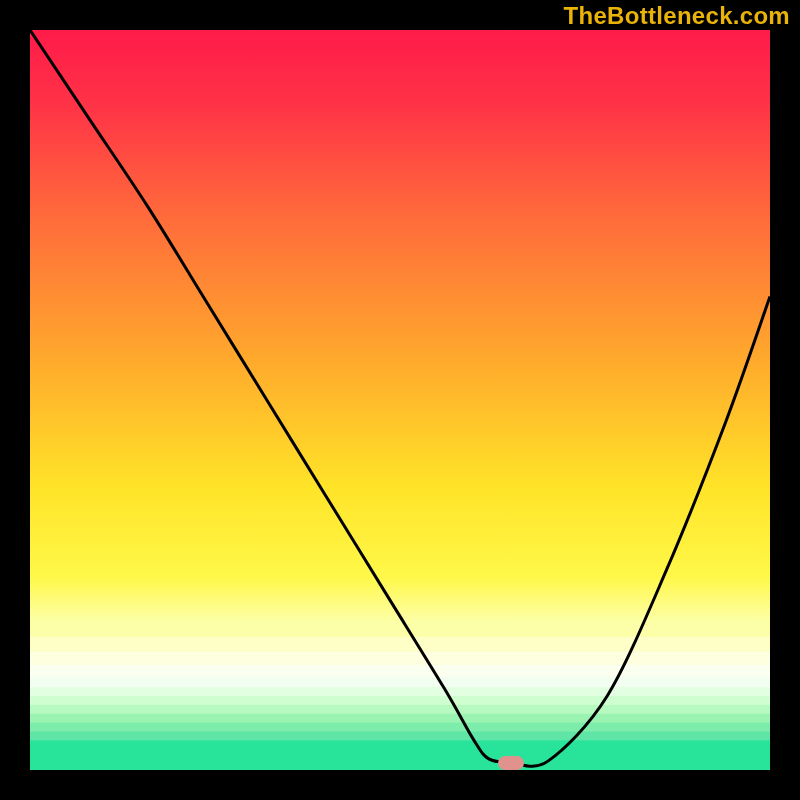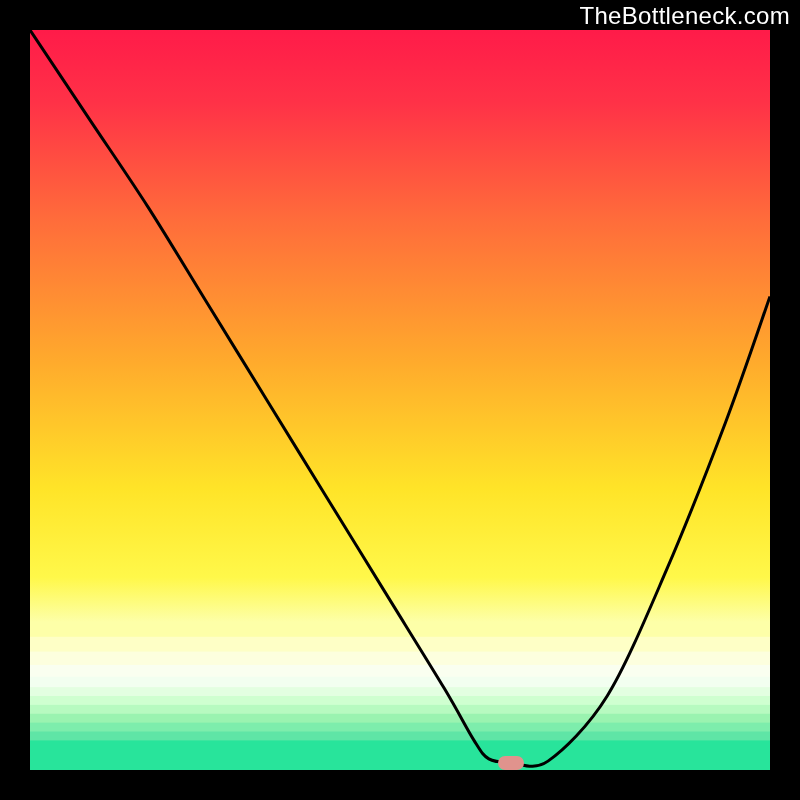--- a/index.html
+++ b/index.html
@@ -14,23 +14,23 @@
   .frame {
     position: relative;
     width: 800px;
     height: 800px;
     background: #000;
   }
   .watermark {
     position: absolute;
     top: 2px;
     right: 10px;
-    color: #ffffff;
+    color: #eab308;
     font-size: 24px;
-    font-weight: 400;
+    font-weight: 700;
     letter-spacing: 0.3px;
     z-index: 10;
   }
   .plot {
     position: absolute;
     left: 30px;
     top: 30px;
     width: 740px;
     height: 740px;
   }

